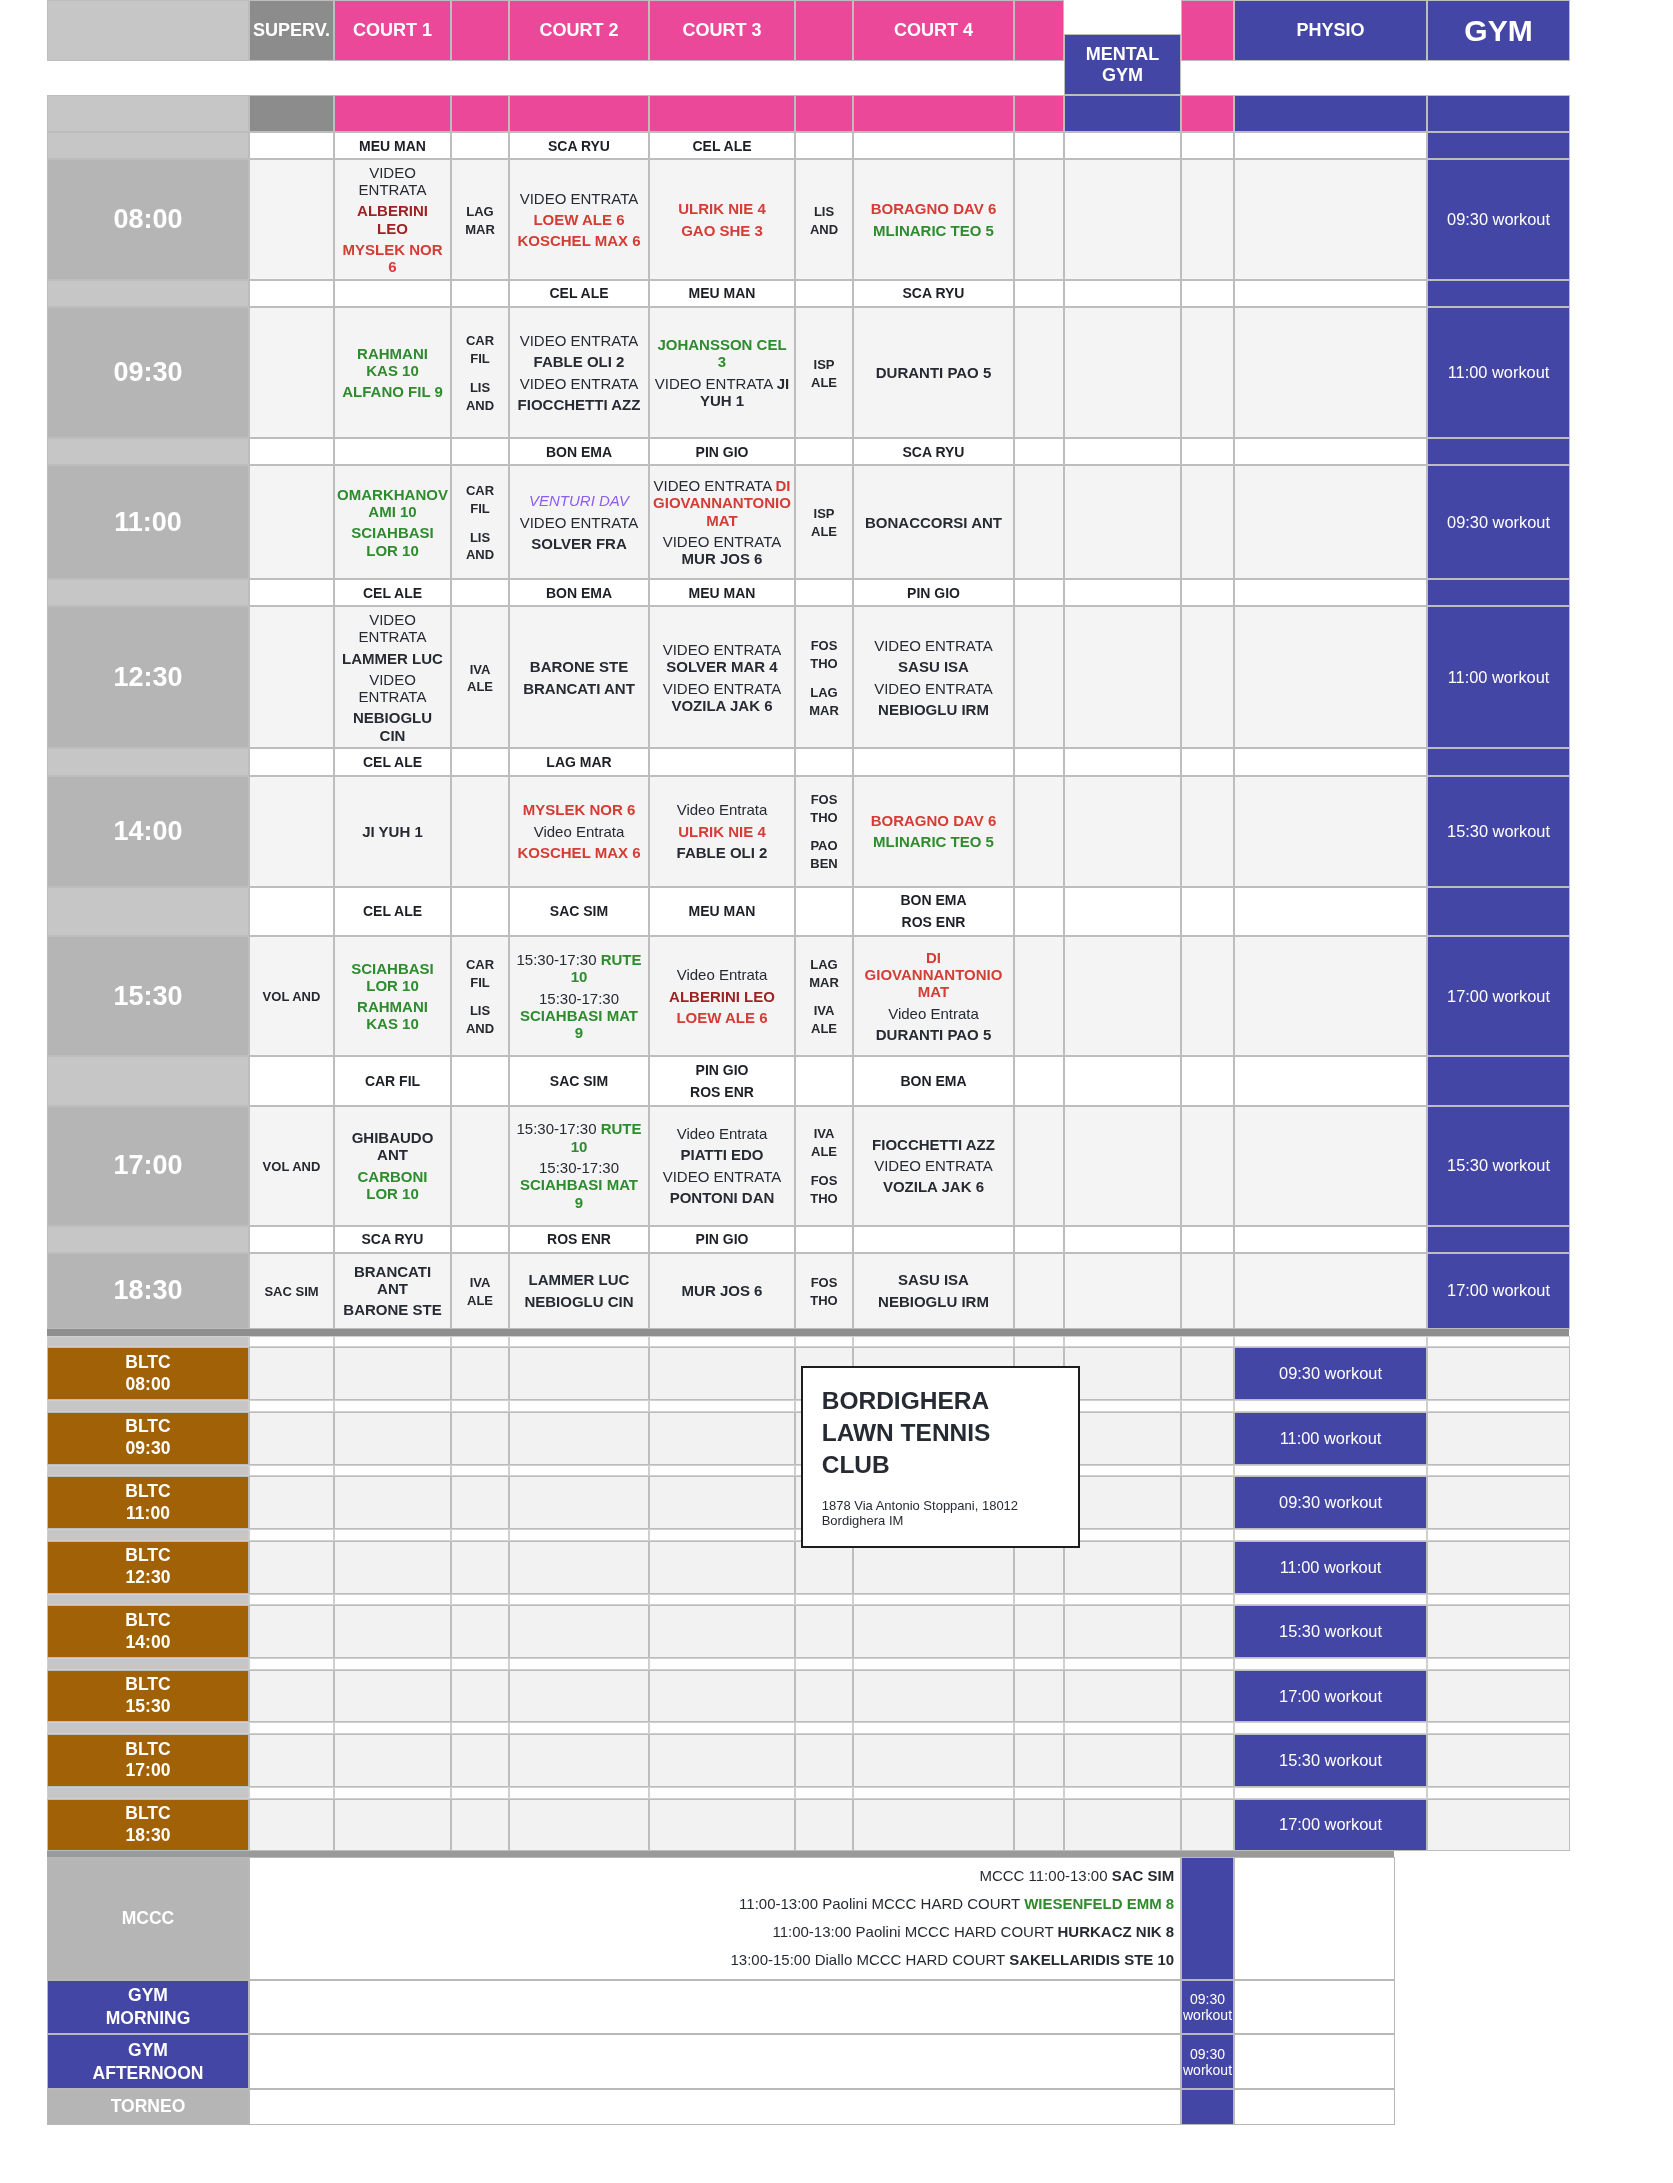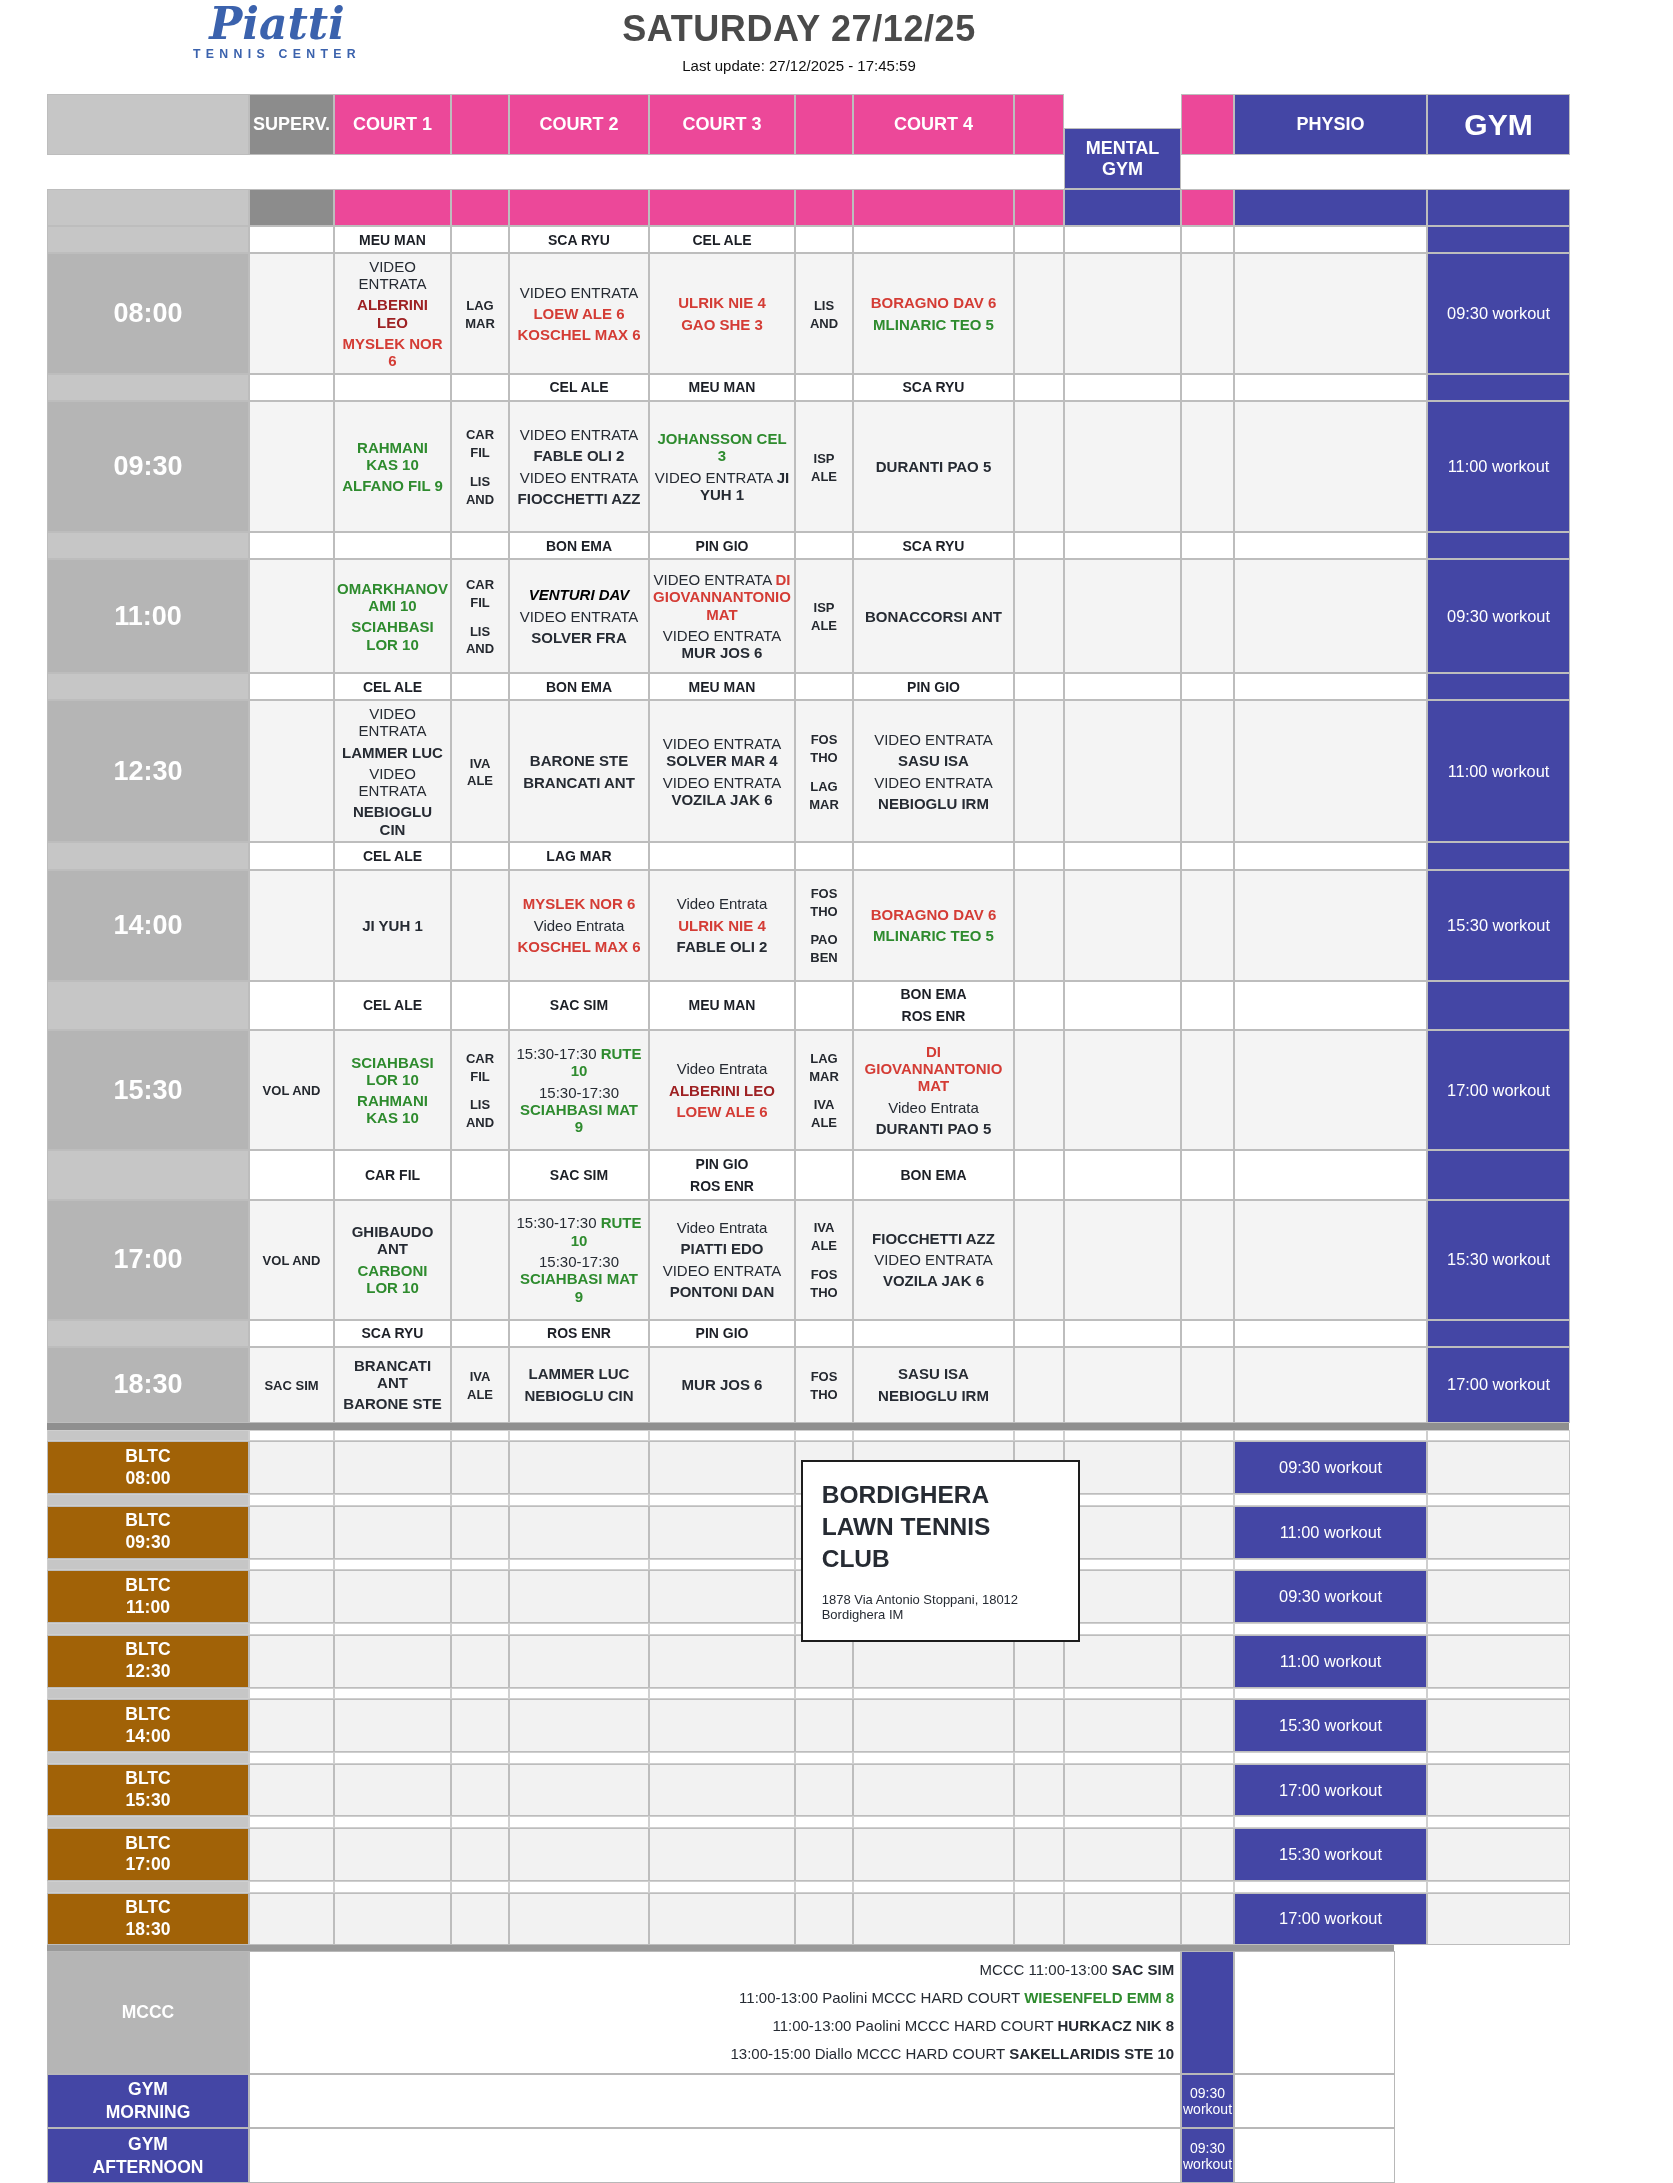--- a/index.html
+++ b/index.html
@@ -42,21 +42,21 @@
   .mini-cell{background:#ffffff;}
   .mini-gym{background:#4446a5;}
   .mini-line{font-size:14px;font-weight:700;color:#1c1f26;line-height:1.3;}
   .line{display:block;}
   .s-reg{font-weight:500;color:#262b33;}
   .s-vem{font-weight:500;color:#262b33;}
   .s-blk{font-weight:700;color:#262b33;}
   .s-red{font-weight:700;color:#d43c35;}
   .s-dred{font-weight:700;color:#9e2123;}
   .s-grn{font-weight:700;color:#2e8b2e;}
-  .s-it{font-weight:700;font-style:italic;color:#000000;}
+  .s-it{font-weight:400;font-style:italic;color:#8b5cf6;}
   .s-nar{font-weight:700;font-size:13px;color:#24282f;}
 
   .sep-bar{height:7px;background:#8f8f8f;}
 
   
   .bltc-wrap{position:relative;}
   .bltc-sep .cell{min-height:11.7px;background:#ffffff;border:1.2px solid #cfcfcf;padding:0;}
   .bltc-sep .lab{background:#c6c6c6;}
   .bltc-main .cell{min-height:34px;}
   .bltc-label{background:#a16207;color:#ffffff;font-weight:700;font-size:17.5px;line-height:1.25;gap:0;}
@@ -75,30 +75,20 @@
   .b-content{background:#ffffff;align-items:flex-end;text-align:left;justify-content:center;
              padding:9.4px 5.8px 9.4px 9.4px;font-size:15px;gap:10px;line-height:1.2;}
   .n4-blue{background:#4446a5;color:#ffffff;font-size:14px;font-weight:500;line-height:1.15;padding:2.3px;}
   .b-tail{background:#ffffff;}
 </style>
 </head>
 <body>
 
 <div class="page">
 
-  <div class="topbar">
-    <div class="logo">
-      <div class="logo-script">Piatti</div>
-      <div class="logo-sub">TENNIS CENTER</div>
-    </div>
-    <div class="title-wrap">
-      <h1 class="main-title">SATURDAY 27/12/25</h1>
-      <div class="last-update">Last update: 27/12/2025 - 17:45:59</div>
-    </div>
-  </div>
 
   <div class="table-wrap">
 
     <div class="grid hrow1">
       <div class="cell bg-ltgray"></div>
       <div class="cell bg-dgray hlabel">SUPERV.</div>
       <div class="cell bg-green hlabel">COURT 1</div>
       <div class="cell bg-green"></div>
       <div class="cell bg-green hlabel">COURT 2</div>
       <div class="cell bg-green hlabel">COURT 3</div>

